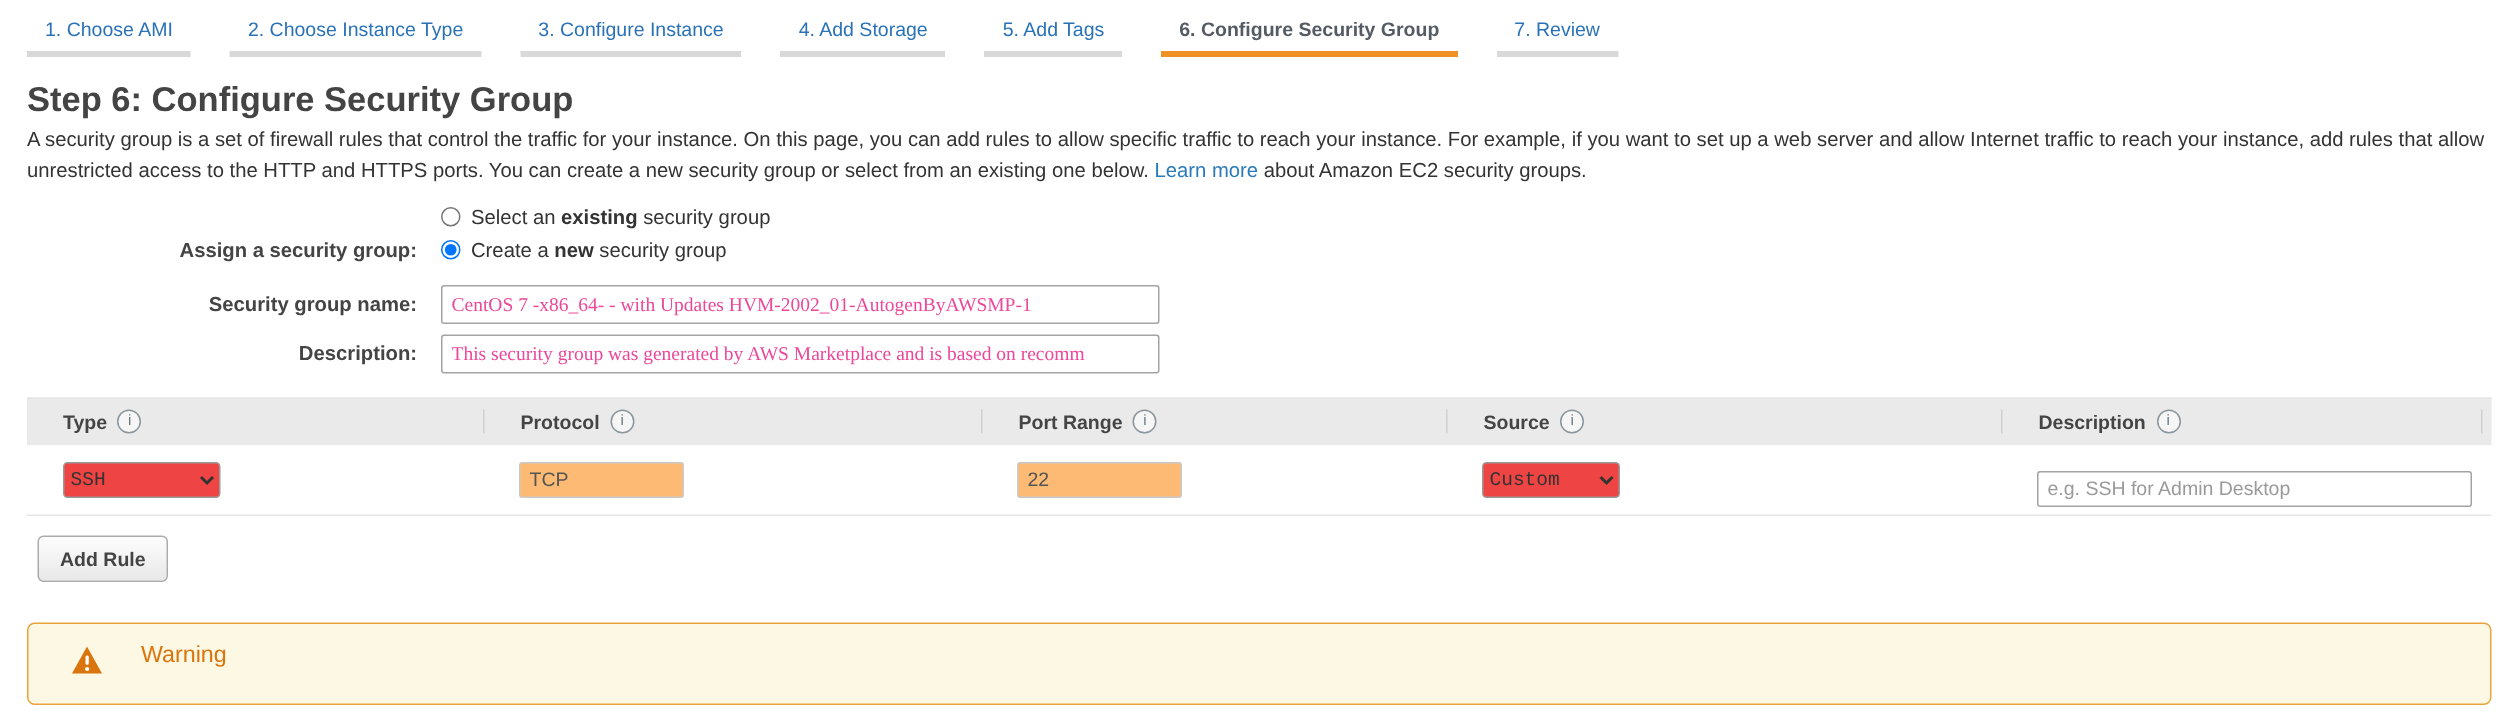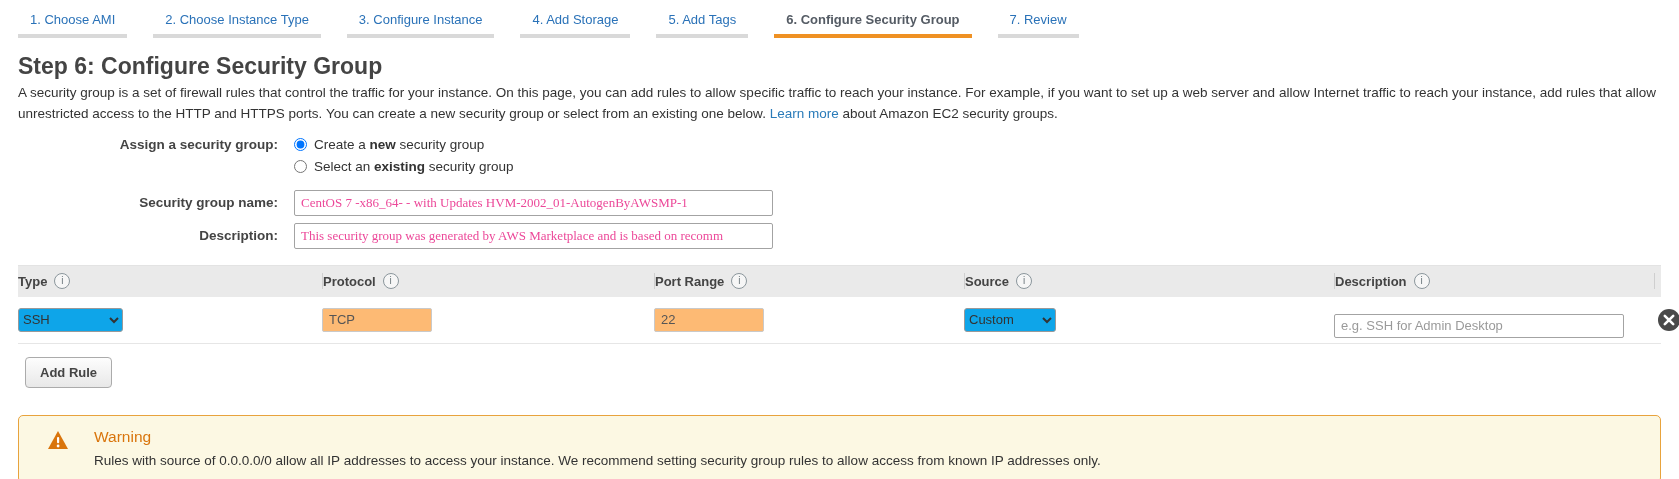--- a/index.html
+++ b/index.html
@@ -34,40 +34,40 @@
     width:465px; height:20px; border:1px solid #a3a3a3; border-radius:2px;
     padding:2px 6px; font-size:13px; color:#ec4899; font-family:Liberation Serif, serif; background:#fff;
   }
 
   
   .rules-table { margin:16px 18px 0; }
   .rt-header {
     display:flex; align-items:center; background:#eaeaea; height:31px;
     border-top:1px solid #e3e3e3; font-weight:bold; font-size:13px; color:#444;
   }
-  .rt-col { display:flex; align-items:center; gap:7px; padding-left:0; box-sizing:border-box; flex:none; }
+  .rt-col { display:flex; align-items:center; gap:7px; padding-left:24px; box-sizing:border-box; flex:none; }
   .col-type     { width:304px; }
   .col-protocol { width:308px; }
   .col-port     { width:310px;margin-left:24px; }
   .col-source   { width:370px; }
   .col-desc     { width:320px; }
   .col-del      { flex:1; justify-content:flex-start; }
   .rt-header .rt-col + .rt-col { border-left:1px solid #cfcfcf; height:16px; }
   .info-icon {
     width:14px; height:14px; border:1px solid #8b969c; border-radius:50%;
     color:#6d787d; font-size:10px; font-weight:normal; line-height:14px;
     text-align:center; display:inline-block; background:#f6f6f6; cursor:pointer; flex:none;
   }
   .rt-row {
     display:flex; align-items:center; height:46px;
     border-bottom:1px solid #e6e6e6; background:#fff; font-size:13px;
   }
   .rule-select {
     height:24px; font-size:13px; border:1px solid #999; border-radius:3px;
-    background:#0ea5e9; color:#333; font-family:Liberation Sans, sans-serif; width:105px; cursor:pointer;
+    background:#ef4444; color:#333; font-family:Liberation Mono, monospace; width:105px; cursor:pointer;
   }
   .col-source .rule-select { width:92px; margin-right:5px; }
   .input-readonly {
     width:96px; height:18px; background:#fdba74; border:1px solid #c9c9c9;
     color:#555; padding:2px 6px; font-size:13px; border-radius:2px; font-family:inherit;
   }
   .source-input { width:250px; height:18px; padding:2px 6px; font-size:13px;
     border:1px solid #a3a3a3; border-radius:2px; font-family:inherit; color:#333; }
   .desc-input { width:276px; height:18px; padding:2px 6px; font-size:13px;
     border:1px solid #a3a3a3; border-radius:2px; font-family:inherit; color:#333;margin-top:12px; }
@@ -107,35 +107,35 @@
 </div>
 
 
 <h1 class="page-title">Step 6: Configure Security Group</h1>
 <p class="intro"><span>A security group is a set of firewall rules that control the traffic for your instance. On this page, you can add rules to allow specific traffic to reach your instance. For example, if you want to set up a web server and allow Internet traffic to reach your instance, add rules that allow unrestricted access to the HTTP and HTTPS ports. You can create a new security group or select from an existing one below. </span><a>Learn more</a><span> about Amazon EC2 security groups.</span></p>
 
 
 <div class="form">
 
   <div class="form-row">
+    <div class="form-label"></div>
+    <div class="form-control">
+      <label class="radio-option">
+        <input type="radio" name="assign-sg" style="">
+        <span><span>Select an </span><b>existing</b><span> security group</span></span>
+      </label>
+    </div>
+  </div>
+
+  <div class="form-row">
     <div class="form-label">Assign a security group:</div>
     <div class="form-control">
       <label class="radio-option">
         <input type="radio" name="assign-sg" checked="" style="">
         <span><span>Create a </span><b>new</b><span> security group</span></span>
-      </label>
-    </div>
-  </div>
-
-  <div class="form-row">
-    <div class="form-label"></div>
-    <div class="form-control">
-      <label class="radio-option">
-        <input type="radio" name="assign-sg" style="">
-        <span><span>Select an </span><b>existing</b><span> security group</span></span>
       </label>
     </div>
   </div>
 
   <div class="form-row row-name">
     <div class="form-label">Security group name:</div>
     <div class="form-control">
       <input class="text-input" type="text" value="CentOS 7 -x86_64- - with Updates HVM-2002_01-AutogenByAWSMP-1" style="">
     </div>
   </div>
@@ -215,18 +215,17 @@
 <div class="warning-box">
   <div class="warning-icon">
     <svg width="22" height="20" viewBox="0 0 22 20">
       <path d="M11 1 L21 19 H1 Z" fill="#d9750c"></path>
       <rect x="10" y="7" width="2.2" height="6.2" rx="1" fill="#ffffff"></rect>
       <circle cx="11.1" cy="16" r="1.4" fill="#ffffff"></circle>
     </svg>
   </div>
   <div>
     <div class="warning-title">Warning</div>
-    <div class="warning-body">Rules with source of 0.0.0.0/0 allow all IP addresses to access your instance. We recommend setting security group rules to allow access from known IP addresses only.</div>
   </div>
 </div>
 
 
 
 
 </body></html>

